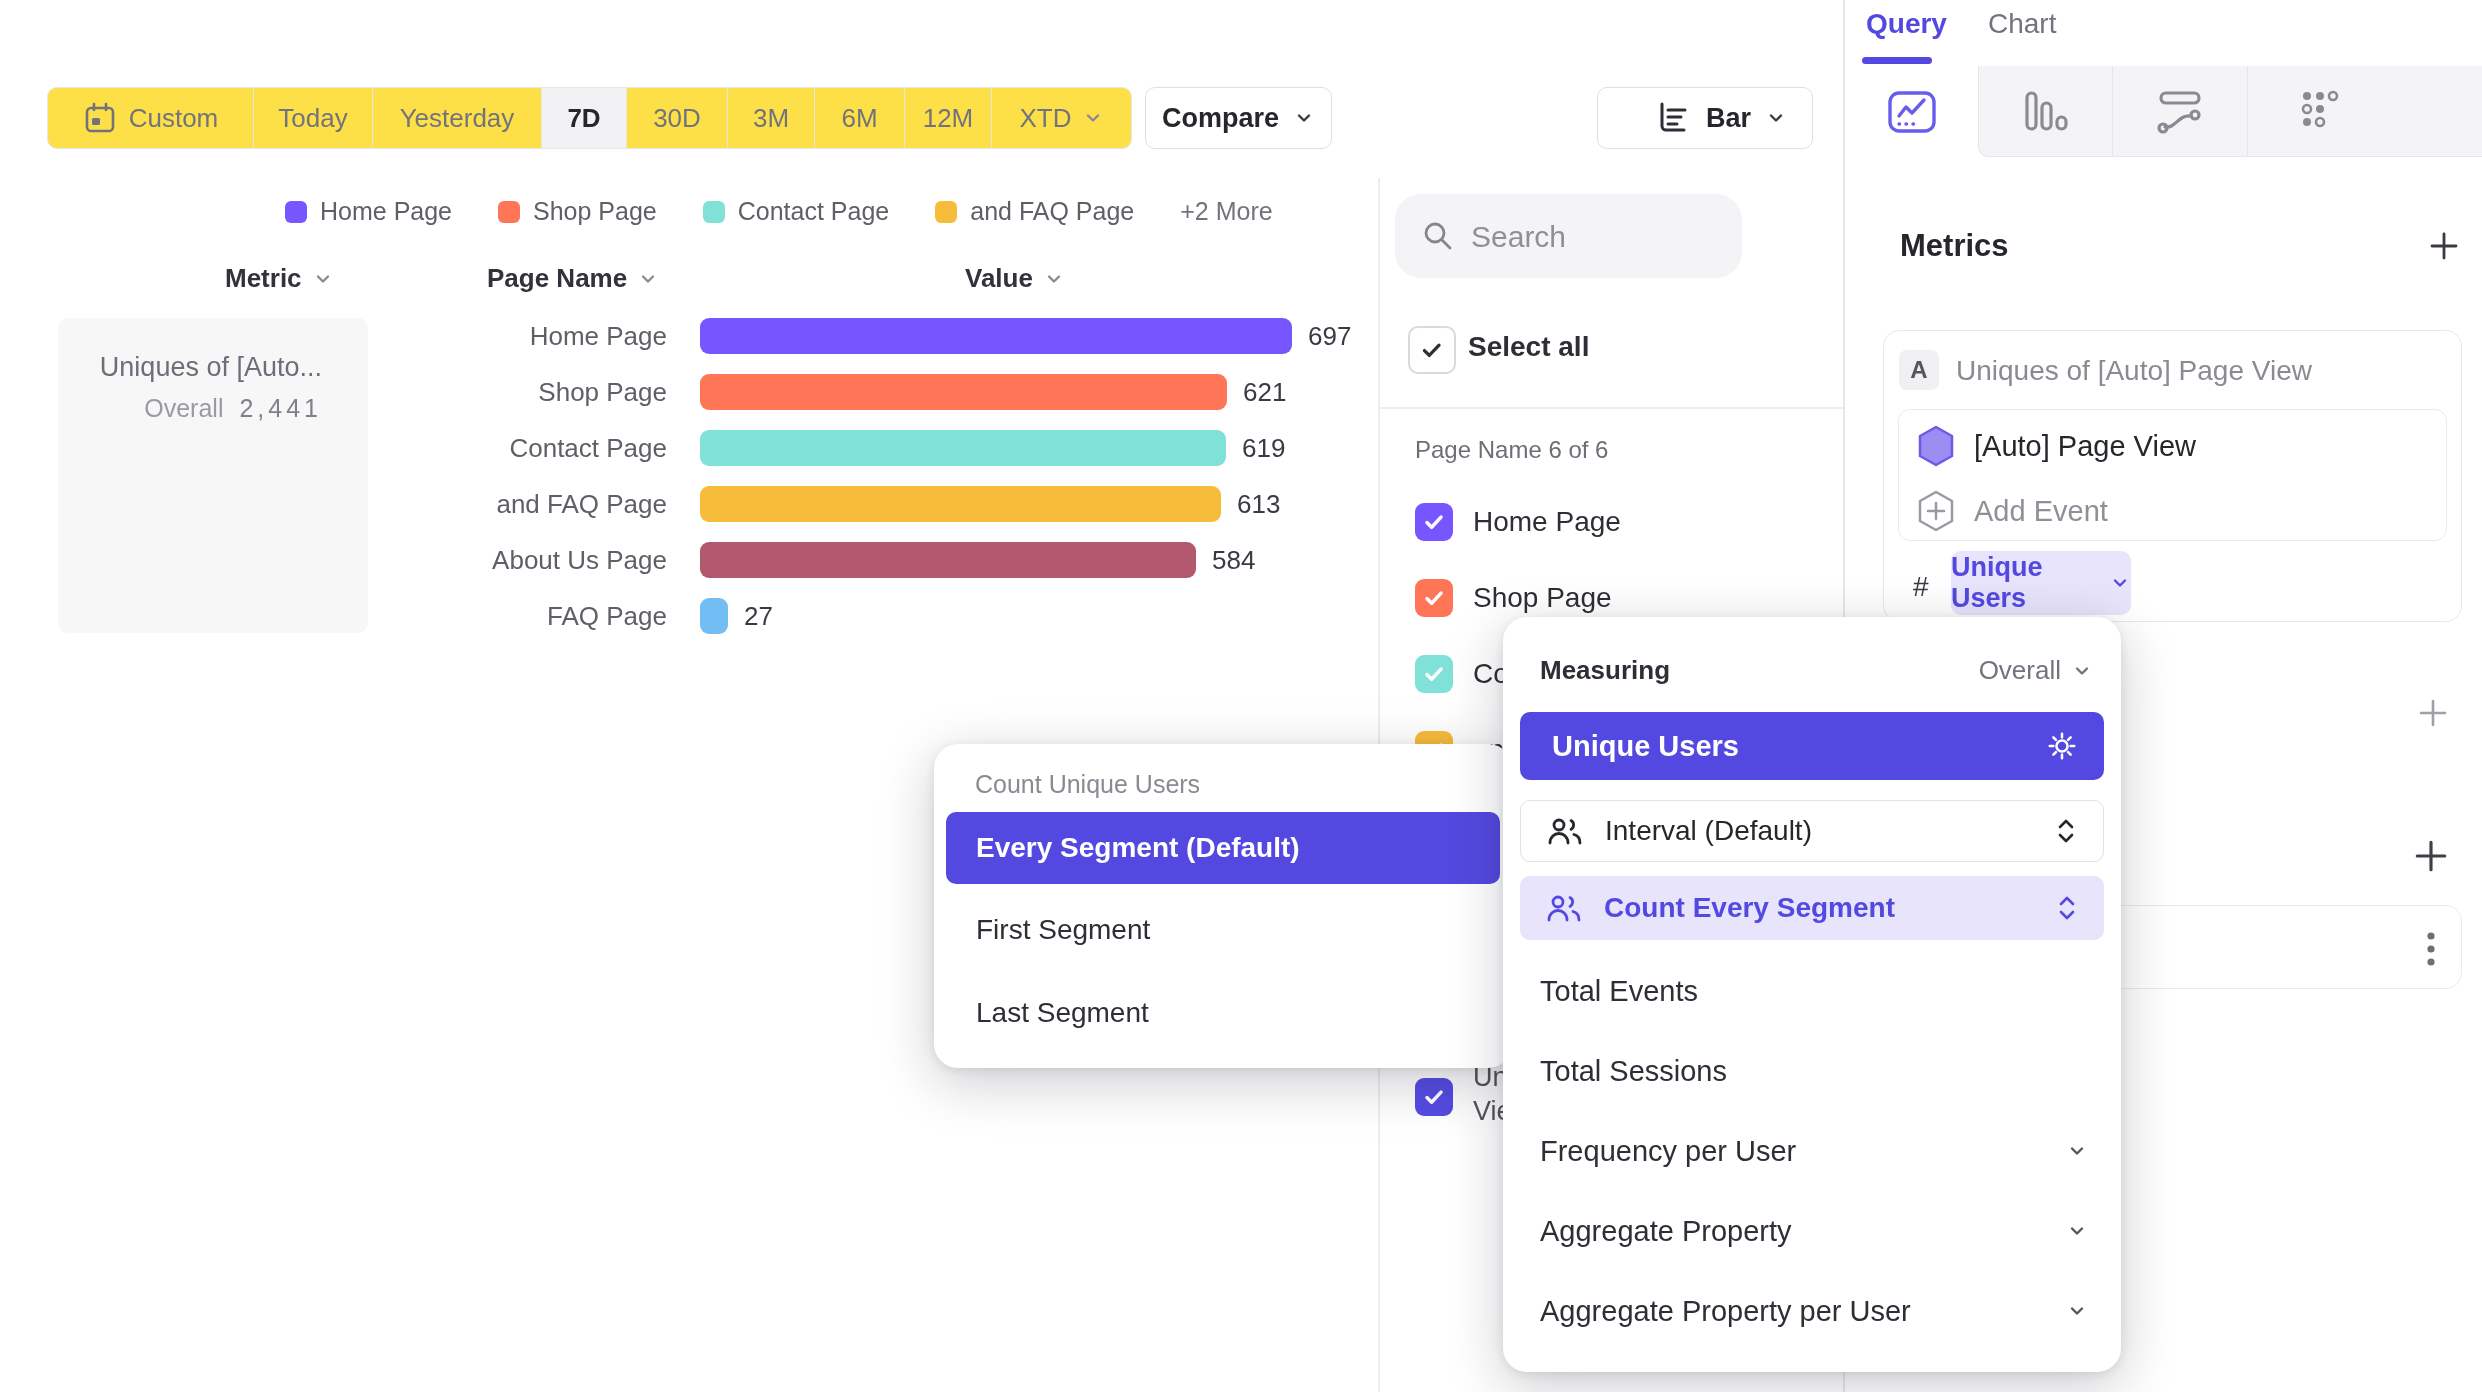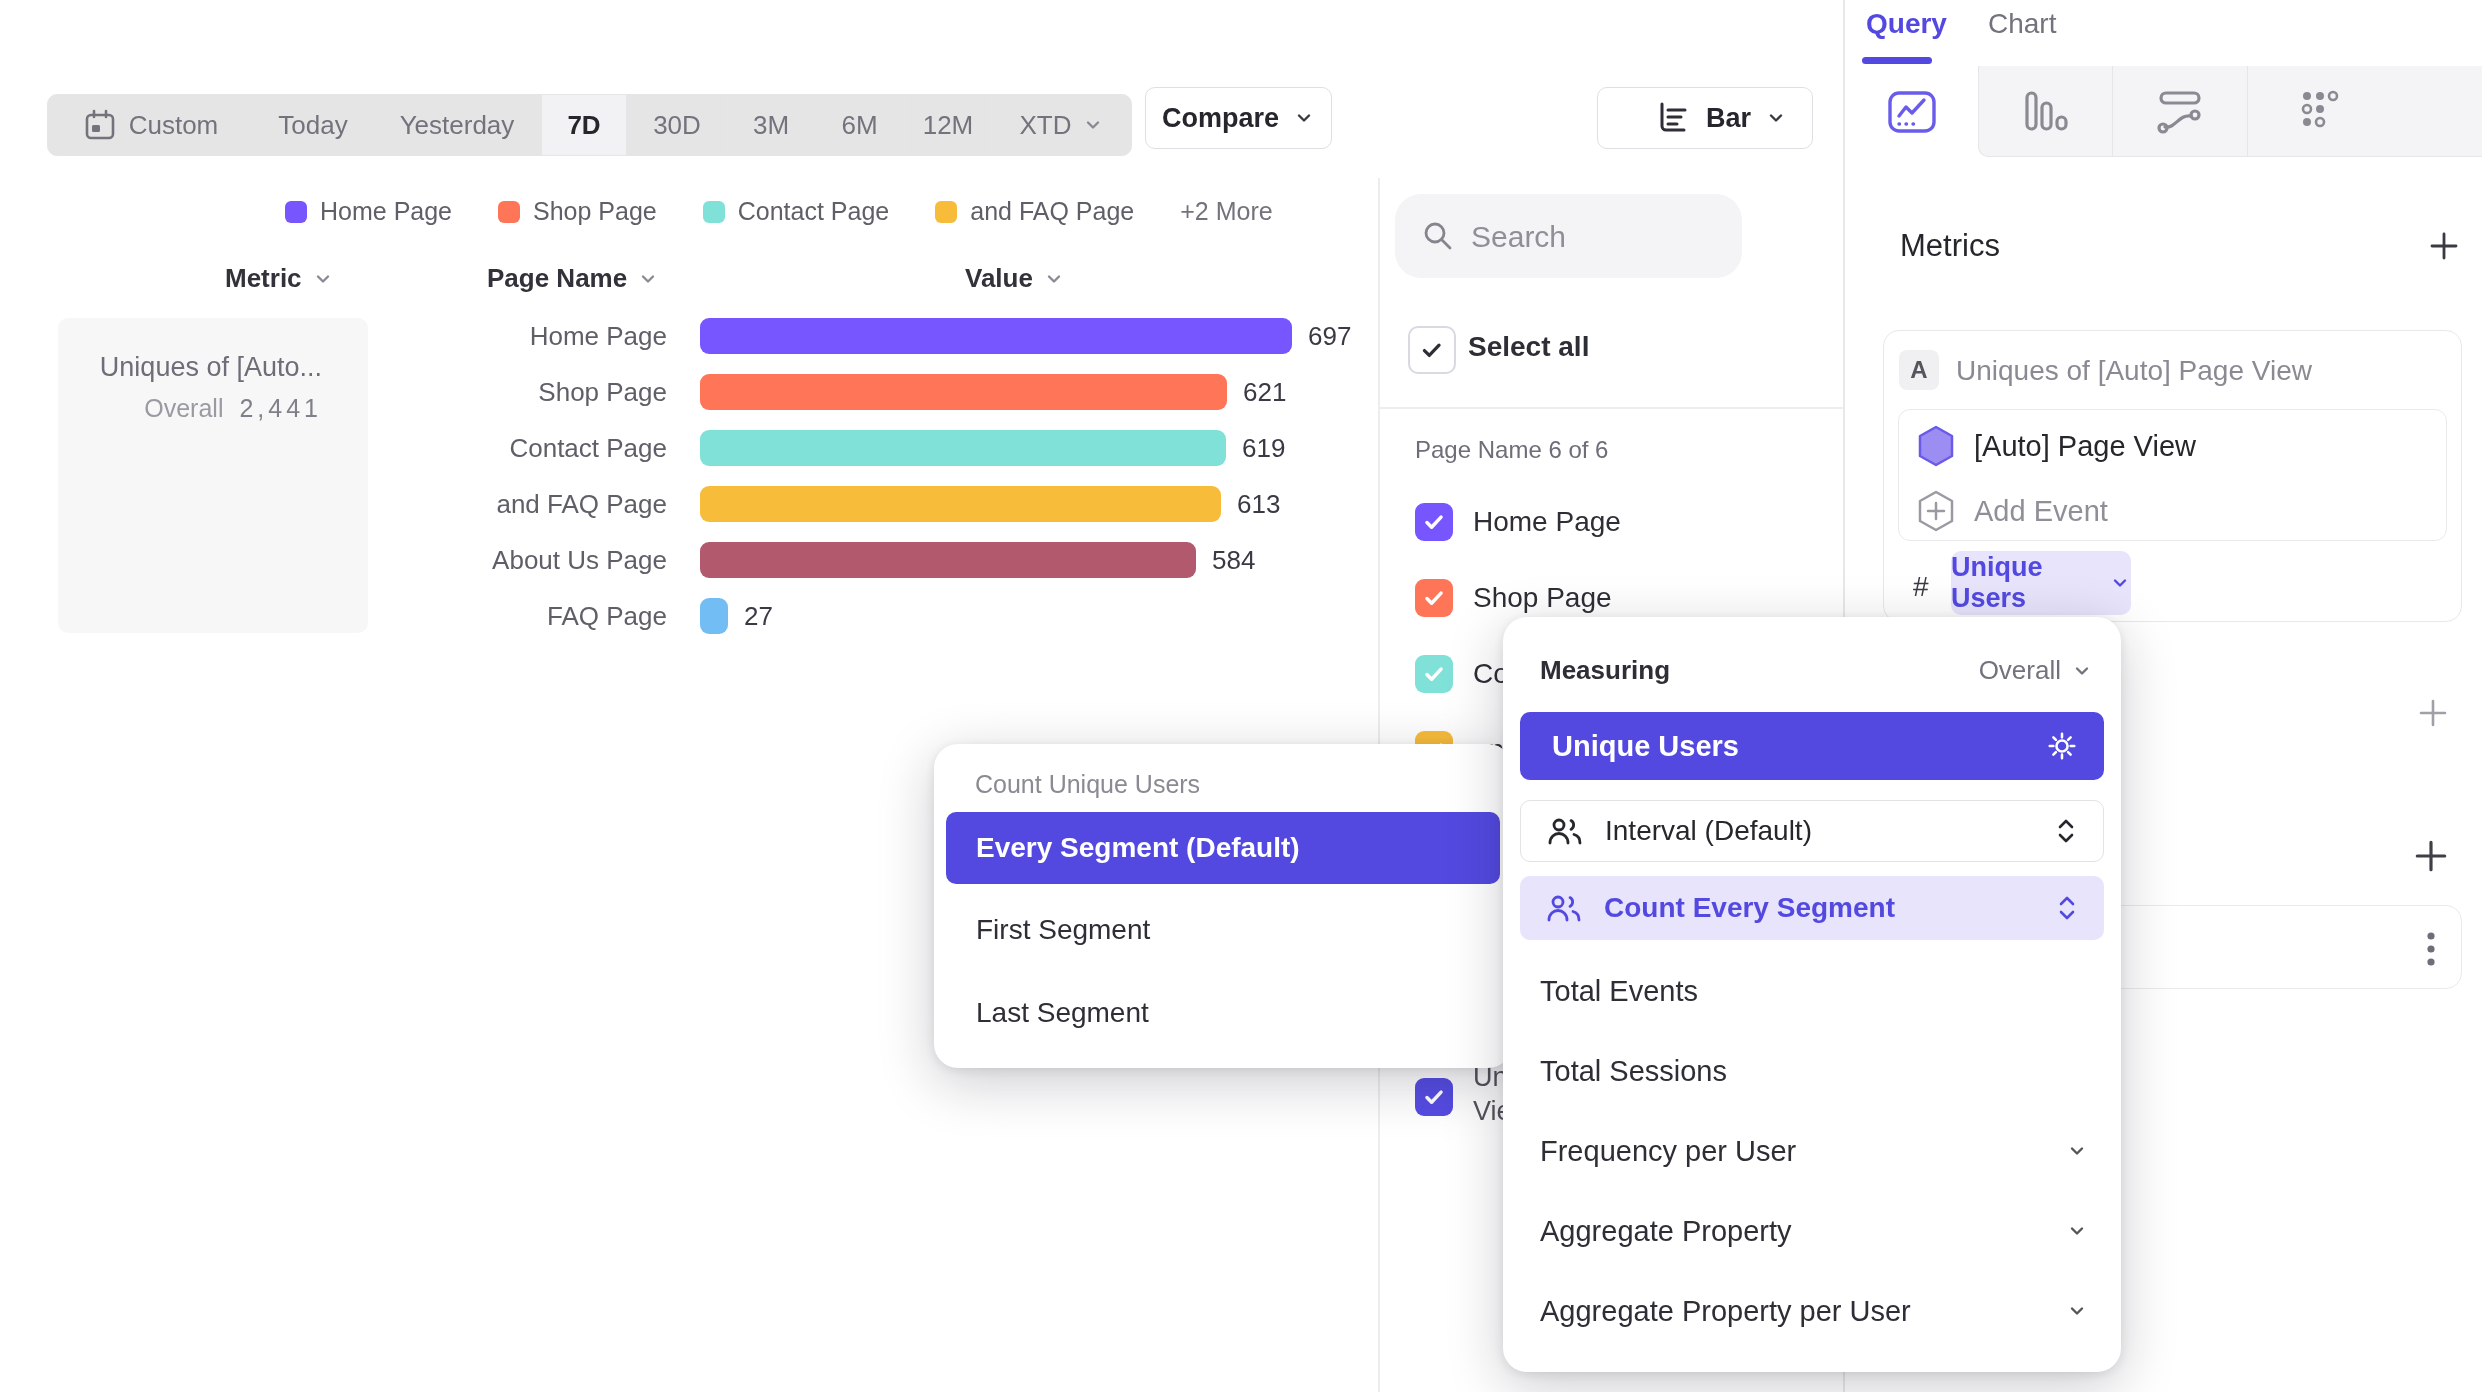--- a/index.html
+++ b/index.html
@@ -1,22 +1,22 @@
 <!DOCTYPE html>
 <html><head>
 <meta charset="utf-8">
 <style>
   html,body{margin:0;padding:0;background:#fff;}
   .app{position:relative;width:2482px;height:1392px;background:#fff;overflow:hidden;
        font-family:"Liberation Sans",sans-serif;color:#2E2E36;}
   .abs{position:absolute;}
 
   
-  .seg-group{position:absolute;left:47px;top:94px;height:60px;display:flex;align-items:stretch;
-    border:1.5px solid #E6E6E9;border-radius:10px;overflow:hidden;background:#e5e5e5;}
+  .seg-group{position:absolute;left:47px;top:87px;height:60px;display:flex;align-items:stretch;
+    border:1.5px solid #E6E6E9;border-radius:10px;overflow:hidden;background:#fde047;}
   .seg{display:flex;align-items:center;justify-content:center;gap:12px;
     border-right:1.5px solid #E6E6E9;color:#73737D;font-size:26px;cursor:default;}
   .seg:last-child{border-right:none;}
   .seg.active{background:#F2F2F4;color:#26262C;font-weight:bold;}
   .seg .chev{color:#8A8A93;display:flex;margin-left:-2px;}
   .btn{position:absolute;height:60px;border:1.5px solid #DFDFE3;border-radius:10px;background:#fff;
     display:flex;align-items:center;justify-content:center;gap:14px;font-size:27px;font-weight:700;color:#26262C;}
   .btn .chev{display:flex;color:#3A3A44;}
 
   
@@ -58,21 +58,21 @@
   .fcheck{position:absolute;left:0;top:0;width:38px;height:38px;border-radius:9px;display:flex;align-items:center;justify-content:center;}
   .flabel{position:absolute;left:58px;top:0;font-size:28px;color:#2E2E36;line-height:38px;white-space:nowrap;}
   .xline{position:absolute;left:1473px;font-size:27px;color:#55555E;white-space:nowrap;}
 
   
   .q-tab{position:absolute;top:8px;font-size:28px;text-align:center;}
   .q-underline{position:absolute;left:1862px;top:57px;width:70px;height:7px;border-radius:4px;}
   .icon-cell{position:absolute;top:66px;height:91px;box-sizing:border-box;}
   .icon-cell.gray{background:#F4F4F6;border-left:1px solid #E6E6E9;border-bottom:1.5px solid #E6E6E9;}
   .icon-cell svg{position:absolute;top:50%;left:50%;transform:translate(-50%,-50%);}
-  .metrics-title{position:absolute;left:1900px;top:228px;font-size:31px;font-weight:normal;color:#26262C;}
+  .metrics-title{position:absolute;left:1900px;top:228px;font-size:31px;font-weight:bold;color:#26262C;}
   .mcard{position:absolute;left:1883px;top:330px;width:579px;height:292px;background:#fff;
     border:1.5px solid #E8E8EB;border-radius:16px;box-sizing:border-box;}
   .abadge{position:absolute;left:15px;top:19px;width:40px;height:40px;background:#F0F0F3;border-radius:8px;
     display:flex;align-items:center;justify-content:center;font-size:24px;font-weight:bold;color:#55555E;}
   .mcard-title{position:absolute;left:72px;top:24px;font-size:28px;color:#8A8A93;white-space:nowrap;}
   .ecard{position:absolute;left:14px;top:78px;width:549px;height:132px;border:1.5px solid #EAEAED;border-radius:12px;box-sizing:border-box;}
   .erow-label{position:absolute;left:75px;font-size:29px;white-space:nowrap;}
   .agg-prefix{position:absolute;left:29px;top:240px;font-size:28px;color:#3A3A44;}
   .agg-pill{position:absolute;left:67px;top:220px;width:180px;height:64px;background:#E7E4FB;border-radius:10px;
     display:flex;align-items:center;justify-content:center;gap:8px;font-size:27px;font-weight:700;}

